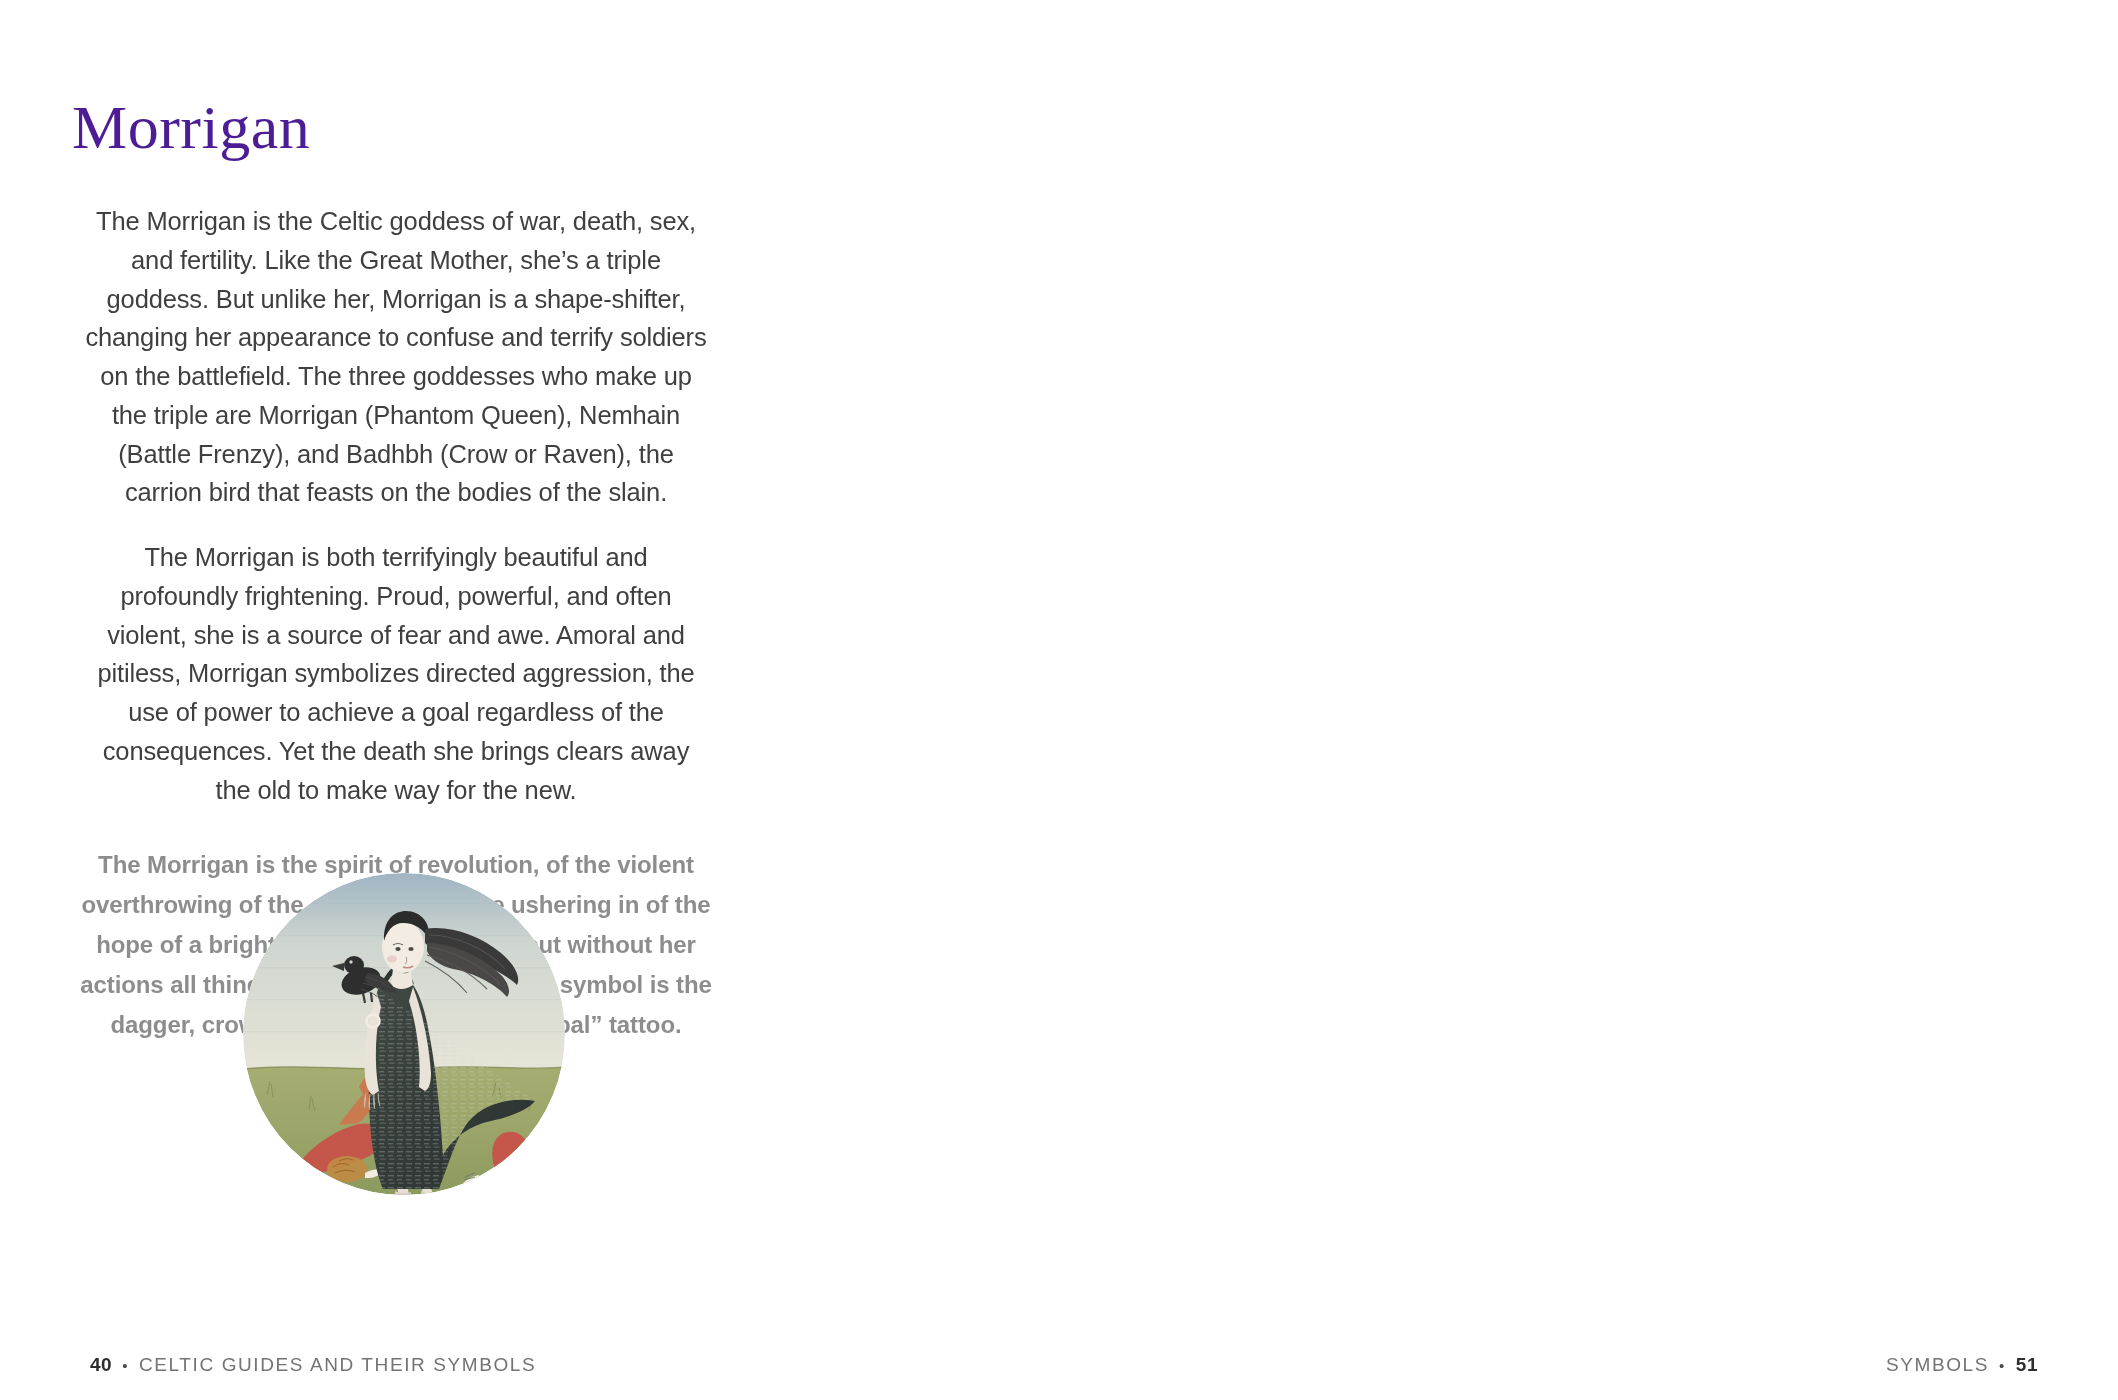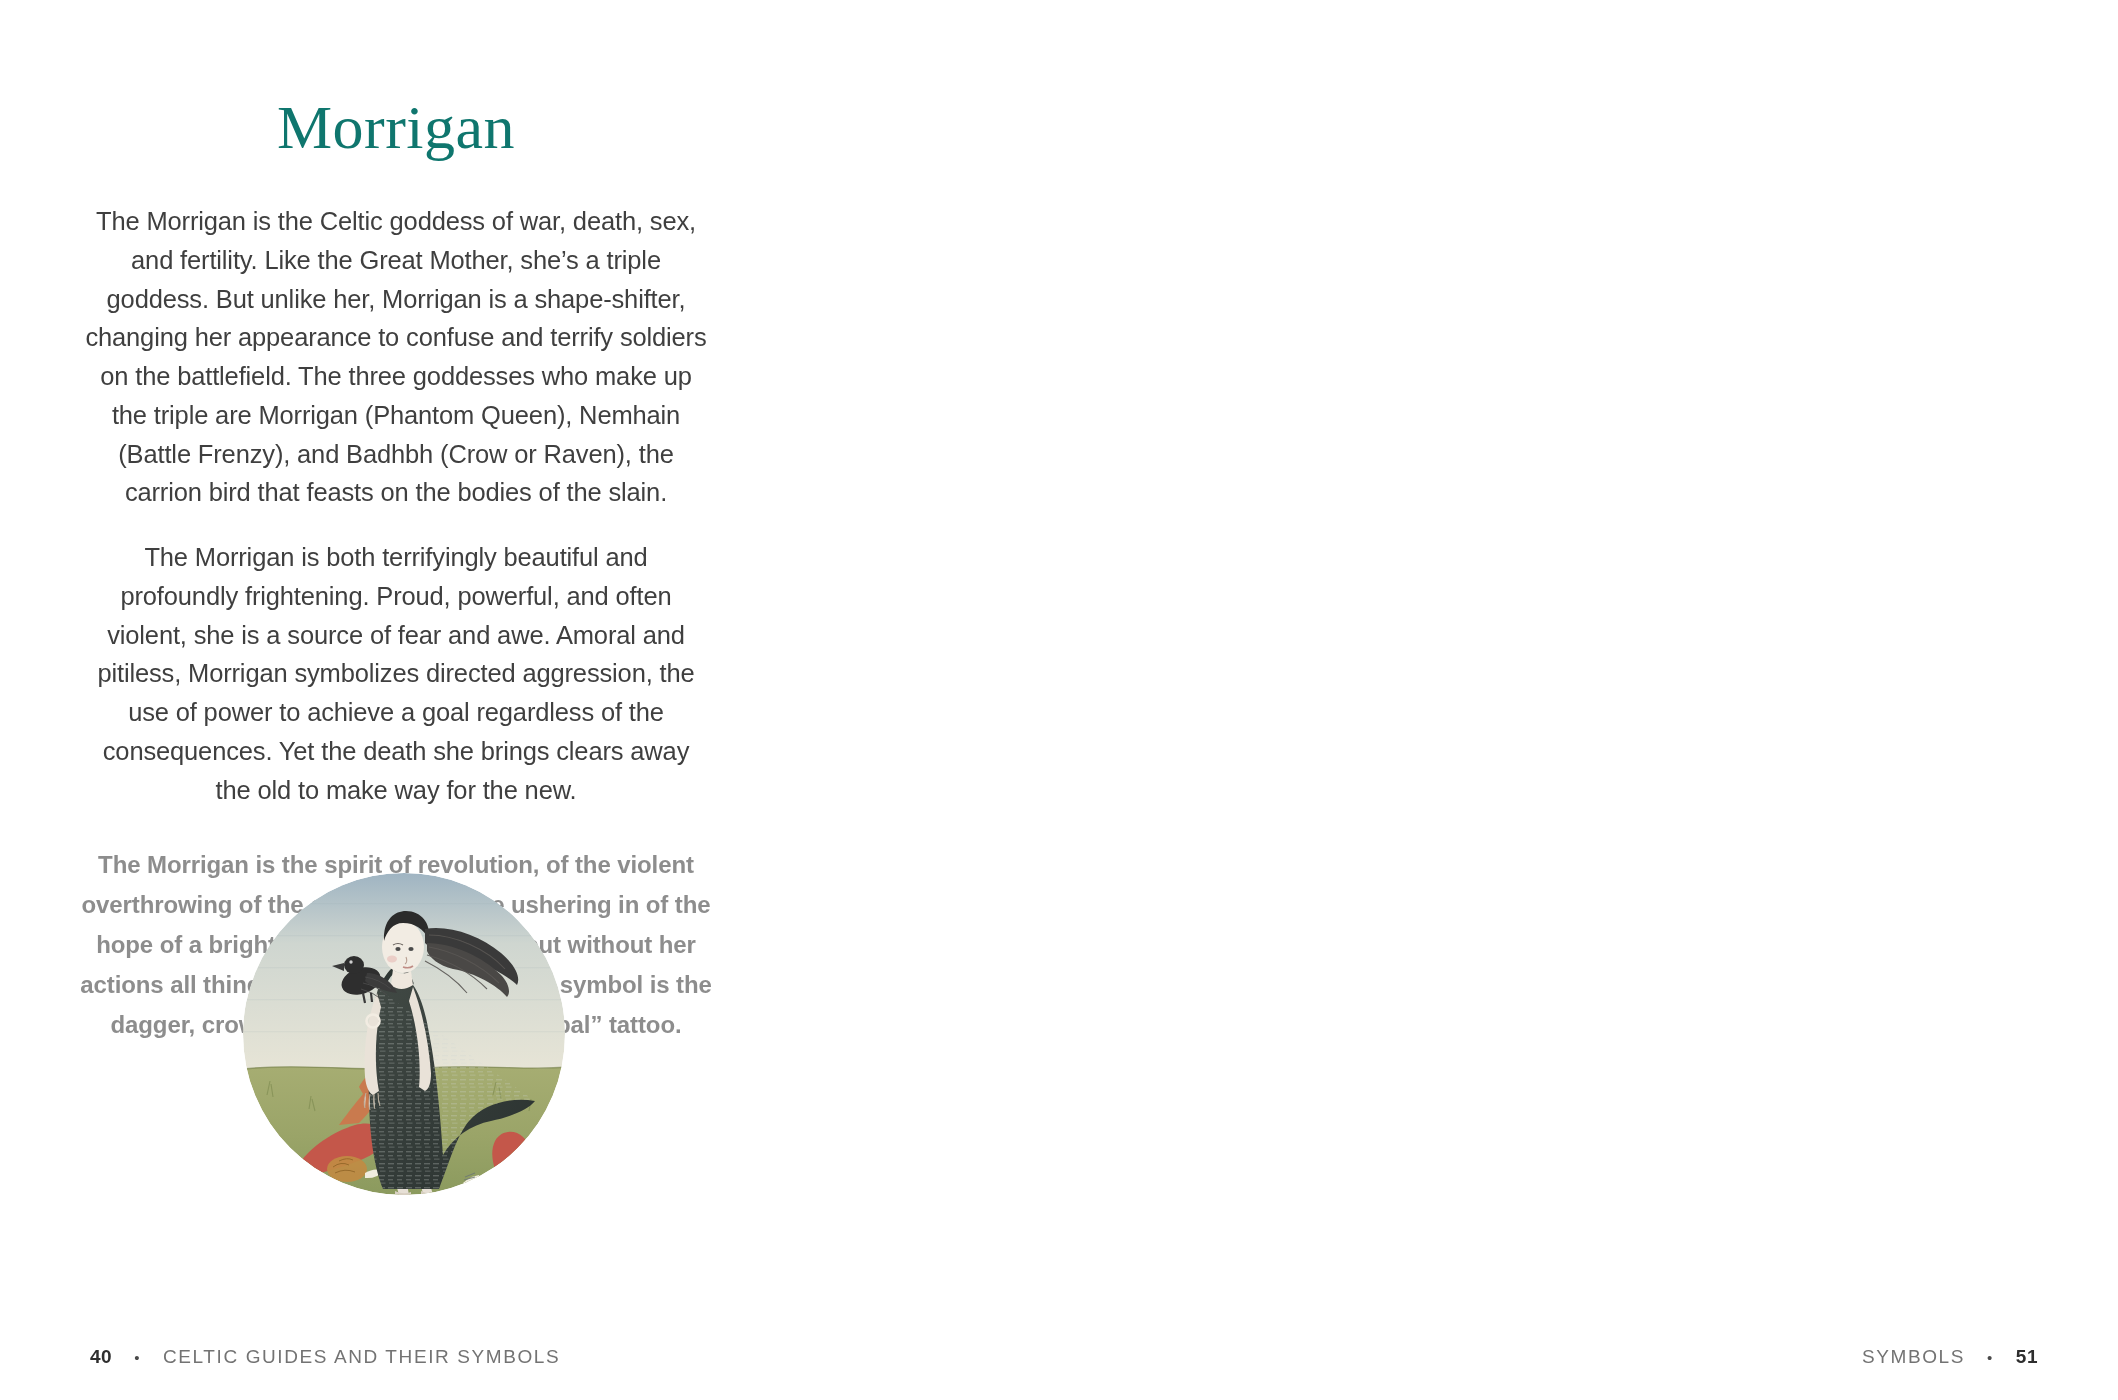--- a/index.html
+++ b/index.html
@@ -25,24 +25,23 @@
     position: relative;
     width: 1059px;
     height: 1400px;
     box-sizing: border-box;
   }
 
   
   .deity-title {
     font-family: "Liberation Serif", "DejaVu Serif", serif;
     font-weight: 400;
-    color: #0f766e;
+    color: #4c1d95;
     font-size: 62px;
     line-height: 1.0;
-    text-align: center;
     letter-spacing: 0.5px;
     margin: 0;
   }
   .body-par {
     font-family: "Liberation Sans", sans-serif;
     font-weight: 300;
     font-size: 25.5px;
     line-height: 1.52;
     color: #3f3f3f;
     text-align: center;
@@ -67,30 +66,30 @@
     left: 72px;
     top: 96px;
     width: 648px;
   }
   .left-col .deity-title { margin-bottom: 44px; }
   .left-bold { margin-top: 36px; }
 
   
   .footer {
     position: absolute;
-    bottom: 32px;
+    bottom: 24px;
     font-size: 19px;
     letter-spacing: 1.6px;
     font-weight: 300;
     color: #8a8a8a;
     font-family: "Liberation Sans", sans-serif;
     white-space: nowrap;
     display: flex;
     align-items: center;
-    gap: 22px;
+    gap: 10px;
     text-align: center;
   }
   .footer-left { left: 90px; }
   .footer-right { right: 80px; }
   .folio {
     font-weight: 700;
     color: #2e2e2e;
     letter-spacing: 0.5px;
     font-size: 19px;
   }

